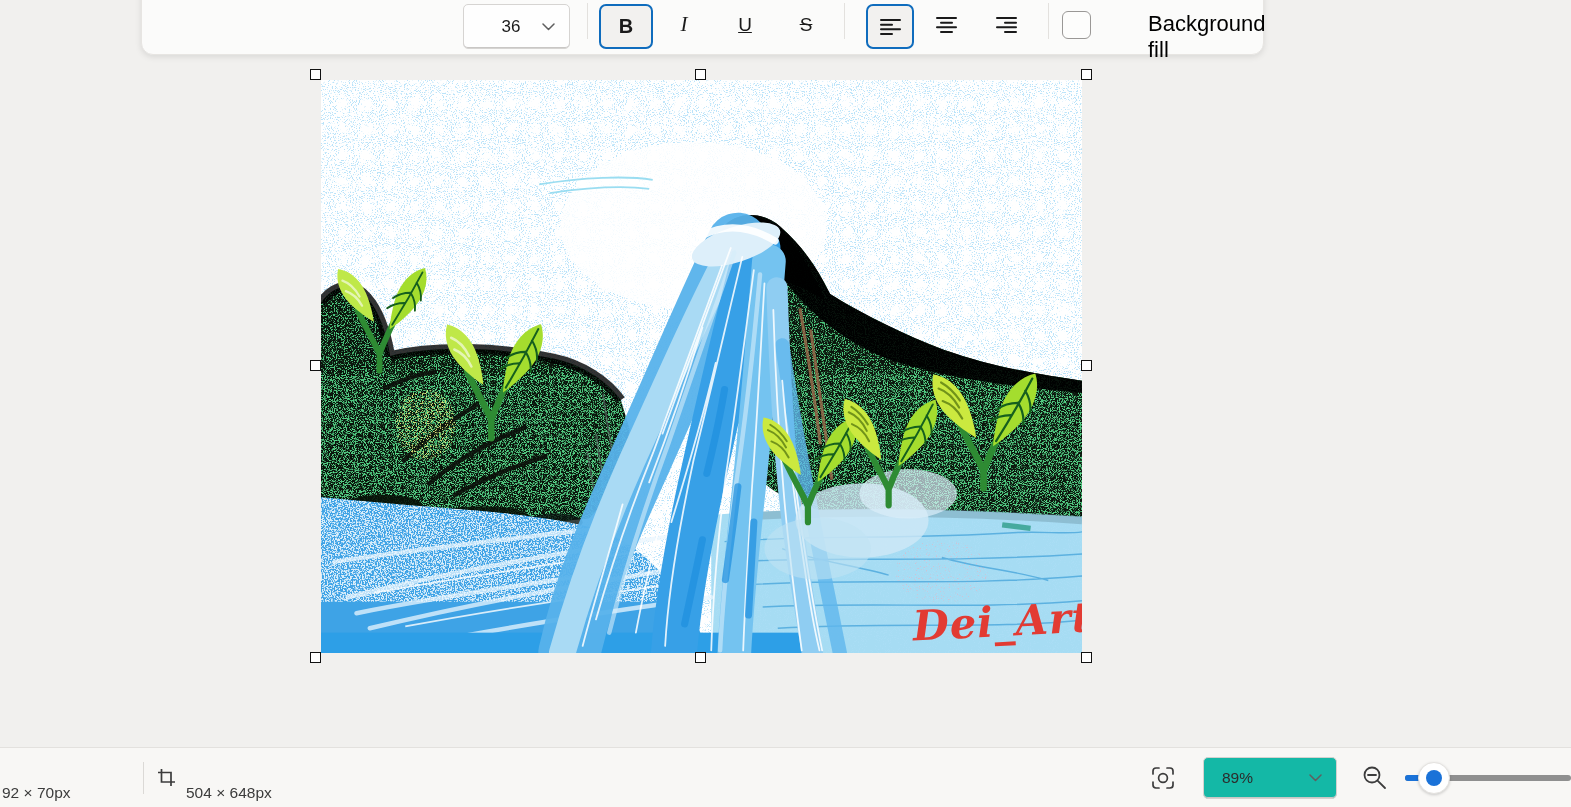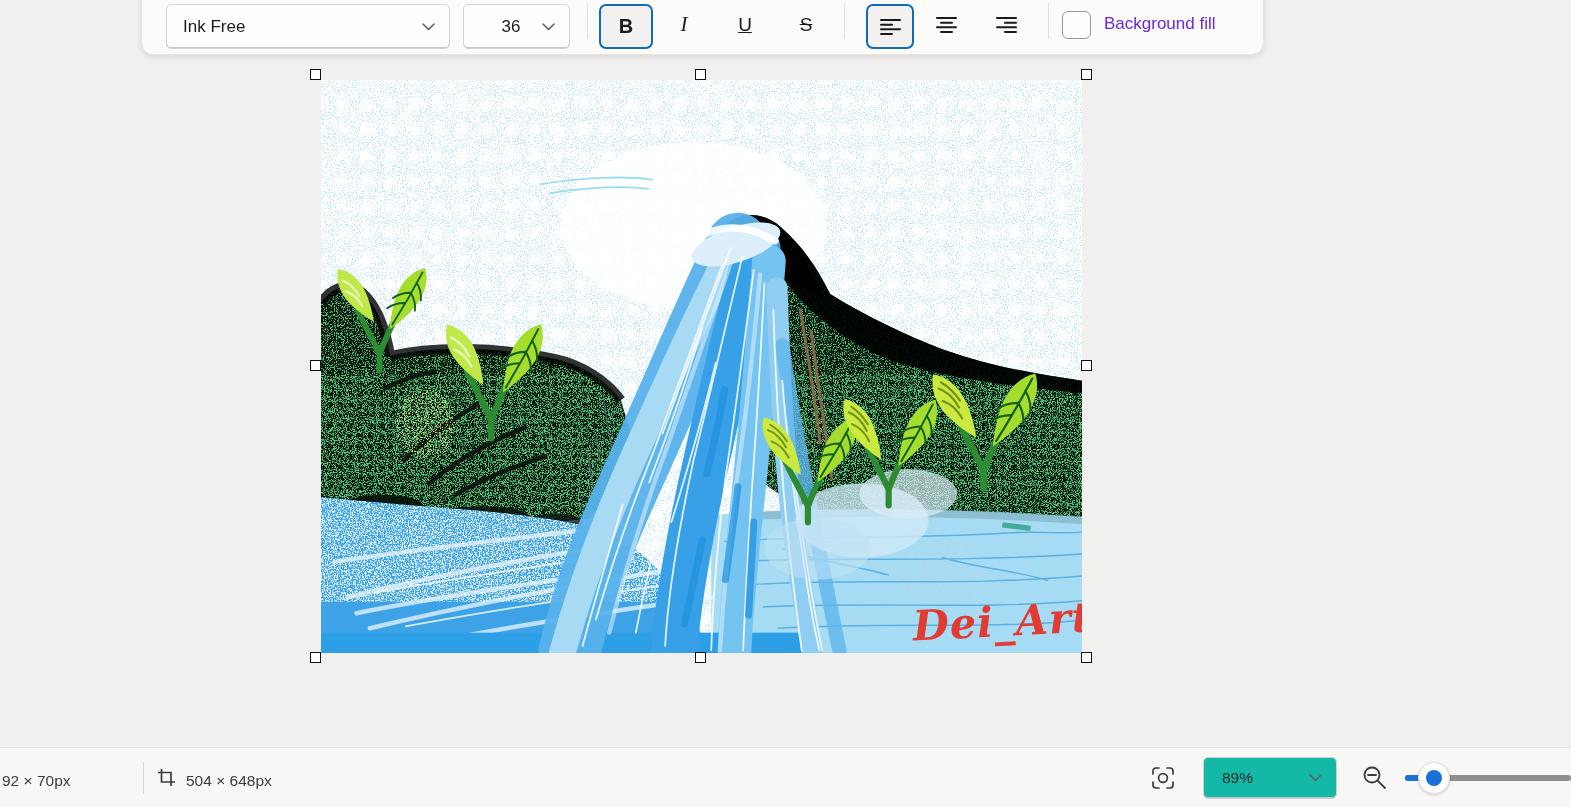--- a/index.html
+++ b/index.html
@@ -18,32 +18,32 @@
   .tbtn{position:absolute;width:40px;height:41px;border-radius:7px;display:flex;
         align-items:center;justify-content:center;font-size:20px;color:#1b1b1b;}
   .tbtn.active{border:2px solid #0f6cbd;background:#f2f1ef;}
   .glyph-b{font-weight:700;}
   .glyph-i{font-family:"Liberation Serif","DejaVu Serif",serif;font-style:italic;font-size:21px;}
   .glyph-u{text-decoration:underline;font-size:19px;}
   .glyph-s{text-decoration:line-through;font-size:19px;}
   .tdiv{position:absolute;top:16px;width:1px;height:36px;background:#e3e1de;}
   .chkbox{position:absolute;width:27px;height:26px;border:1px solid #9a9896;border-radius:6px;
           background:#fdfdfc;}
-  .chklabel{position:absolute;font-size:17px;line-height:26px;color:#6d28d9;}
+  .chklabel{position:absolute;font-size:22px;line-height:26px;color:#000000;margin-left:44px;}
 
   
   .artwork{position:absolute;left:321px;top:80px;width:761px;height:573px;}
   .artwork svg{display:block;width:100%;height:100%;}
   .handle{position:absolute;width:9px;height:9px;background:#fff;border:1.8px solid #111;}
 
   
   .statusbar{position:absolute;left:0;bottom:0;width:1571px;height:59px;background:#f8f7f5;
              border-top:1px solid #e3e1de;font-size:15.5px;color:#3c3c3c;}
   .sdiv{position:absolute;top:14px;width:1px;height:32px;background:#dbd9d6;}
-  .stext{position:absolute;top:24px;white-space:nowrap;}
+  .stext{position:absolute;top:36px;white-space:nowrap;}
   .sicon{position:absolute;display:flex;}
   .zoomsel{position:absolute;left:1203px;top:9px;width:132px;height:40px;background:#14b8a6;
            border:1px solid #d4d2cf;border-radius:5px;display:flex;align-items:center;
            box-shadow:inset 0 -1px 0 #c9c7c5;}
   .zoomsel .val{padding-left:18px;flex:1;font-size:15.5px;color:#2c2c2c;}
   .zoomsel .chev{margin-right:14px;display:flex;}
   .slider{position:absolute;left:1405px;top:0;width:166px;height:59px;}
   .slider .track{position:absolute;left:0;top:27px;width:166px;height:6px;background:#8f8f8f;border-radius:3px;}
   .slider .fill{position:absolute;left:0;top:27px;width:28px;height:6px;background:#1a72d8;border-radius:3px;}
   .slider .thumb{position:absolute;left:13px;top:14px;width:30px;height:30px;border-radius:50%;
@@ -238,28 +238,20 @@
   <div class="handle" style="left:310px;top:69px;"></div>
   <div class="handle" style="left:695px;top:69px;"></div>
   <div class="handle" style="left:1081px;top:69px;"></div>
   <div class="handle" style="left:310px;top:360px;"></div>
   <div class="handle" style="left:1081px;top:360px;"></div>
   <div class="handle" style="left:310px;top:652px;"></div>
   <div class="handle" style="left:695px;top:652px;"></div>
   <div class="handle" style="left:1081px;top:652px;"></div>
 
   <div class="toolbar">
-    <div class="combo" style="left:24px;top:17px;width:282px;">
-      <span class="val">Ink Free</span>
-      <span class="chev">
-        <svg width="13" height="8">
-            <path d="M1,1 L6.5,6.5 L12,1" stroke="#5f5f5f" stroke-width="1.5" fill="none" stroke-linecap="round" stroke-linejoin="round"></path>
-          </svg>
-      </span>
-    </div>
     <div class="combo" style="left:321px;top:17px;width:105px;text-align:center;">
       <span class="val">36</span>
       <span class="chev">
         <svg width="13" height="8">
             <path d="M1,1 L6.5,6.5 L12,1" stroke="#5f5f5f" stroke-width="1.5" fill="none" stroke-linecap="round" stroke-linejoin="round"></path>
           </svg>
       </span>
     </div>
 
     <div class="tdiv" style="left:445px;"></div>

